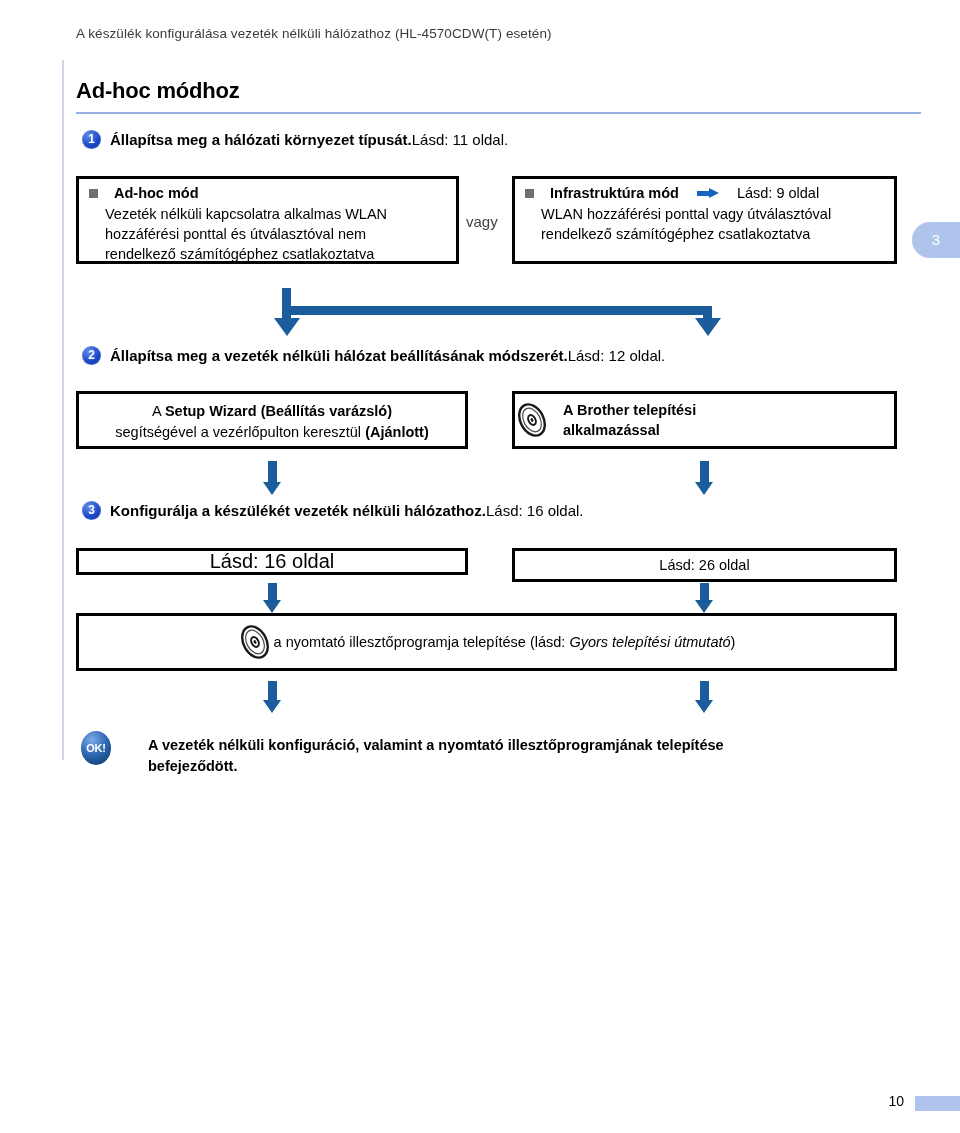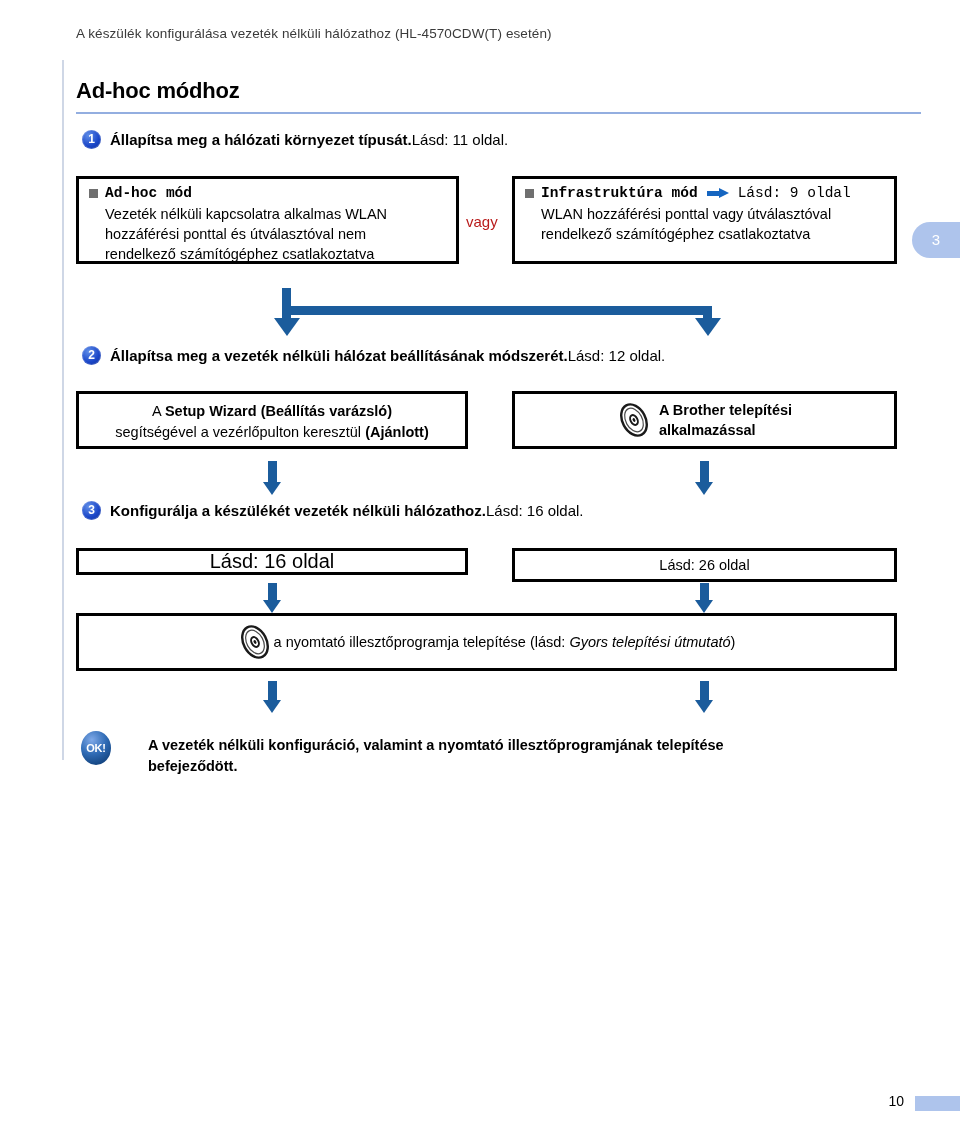--- a/index.html
+++ b/index.html
@@ -96,25 +96,24 @@
   }
   .box-inner {
     box-sizing: border-box;
     width: 100%;
     height: 100%;
     padding: 6px 10px 6px 10px;
   }
   .bullet-line {
     display: flex;
     align-items: center;
-    gap: 7px;
+    gap: 16px;
     font-size: 14.5px;
     font-weight: bold;
     white-space: nowrap;
-    font-family: Liberation Mono, monospace;
   }
   .sq-bullet {
     width: 9px;
     height: 9px;
     background: #6f6f6f;
     flex: 0 0 auto;
     margin-top: 1px;
   }
   .arrow-inline {
     display: inline-block;
@@ -151,21 +150,21 @@
   .ctr-box-text {
     text-align: center;
     font-size: 14.5px;
     line-height: 21px;
   }
 
   
   .vagy {
     position: absolute;
     font-size: 15px;
-    color: #b91c1c;
+    color: #404040;
   }
 
   
   .fork {
     position: absolute;
   }
   .fork .vstem {
     position: absolute;
     background: #1b5c9c;
   }
@@ -337,21 +336,21 @@
   <div class="box" style="left:76px; top:391px; width:392px; height:58px;">
     <div class="box-inner" style="padding:7px 8px;">
       <div class="ctr-box-text">
         <div><span>A </span><b>Setup Wizard (Beállítás varázsló)</b></div>
         <div><span>segítségével a vezérlőpulton keresztül </span><b>(Ajánlott)</b></div>
       </div>
     </div>
   </div>
 
   <div class="box" style="left:512px; top:391px; width:385px; height:58px;">
-    <div class="box-inner" style="padding:0; display:flex; align-items:center; justify-content:center; gap:8px;">
+    <div class="box-inner" style="padding:0; display:flex; align-items:center; gap:14px;">
       <svg class="disc" width="34" height="36" viewBox="0 0 34 36">
         <g transform="rotate(-28 17 18)">
           <ellipse cx="17" cy="18" rx="11.5" ry="16.5" fill="#ffffff" stroke="#1a1a1a" stroke-width="2.4"></ellipse>
           <ellipse cx="17" cy="18" rx="8.2" ry="12.6" fill="none" stroke="#4a4a4a" stroke-width="1.2"></ellipse>
           <ellipse cx="17" cy="18" rx="3.4" ry="5.2" fill="none" stroke="#1a1a1a" stroke-width="2"></ellipse>
           <ellipse cx="17" cy="18" rx="1.3" ry="2" fill="#1a1a1a"></ellipse>
         </g>
       </svg>
       <div style="font-size:14.5px; line-height:20px; font-weight:bold;">
         <div>A Brother telepítési</div>

